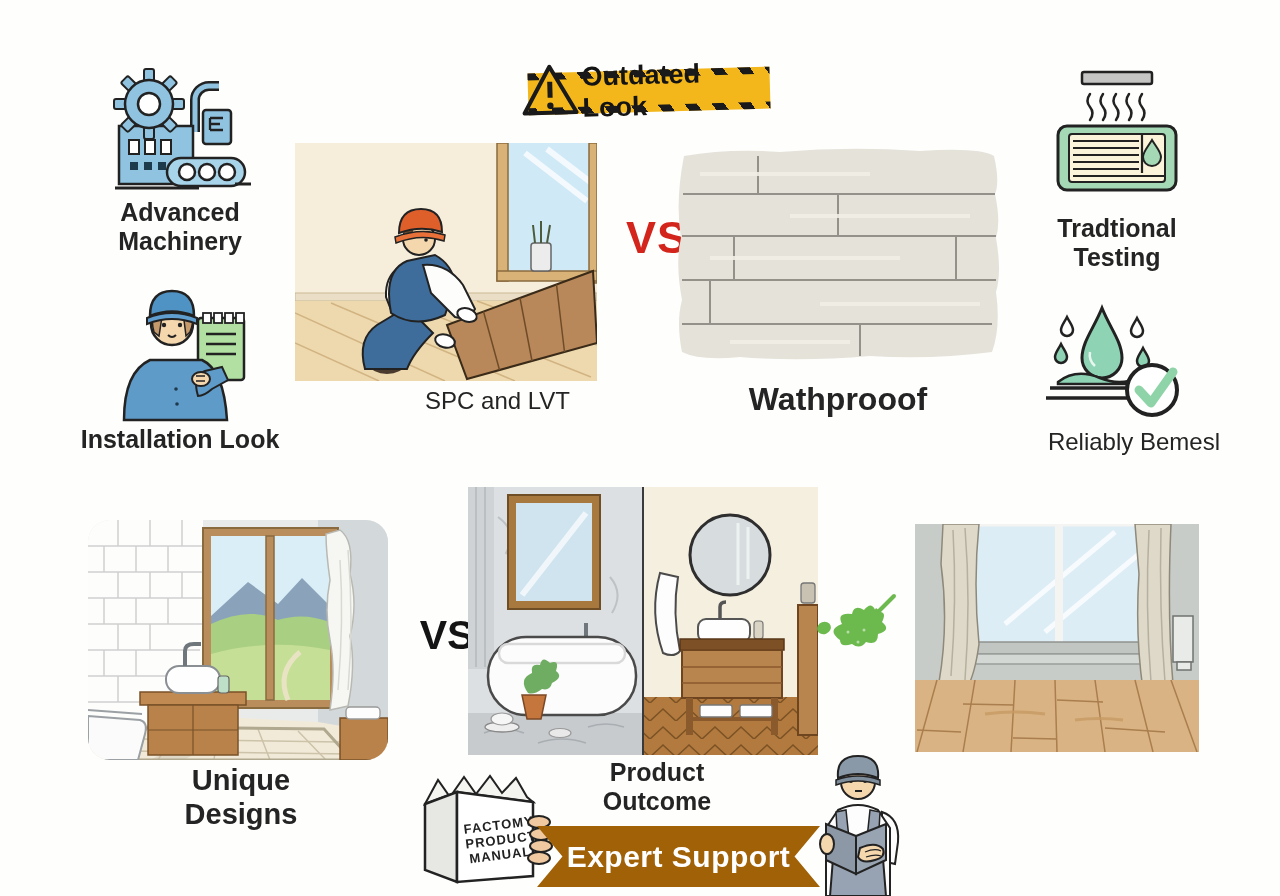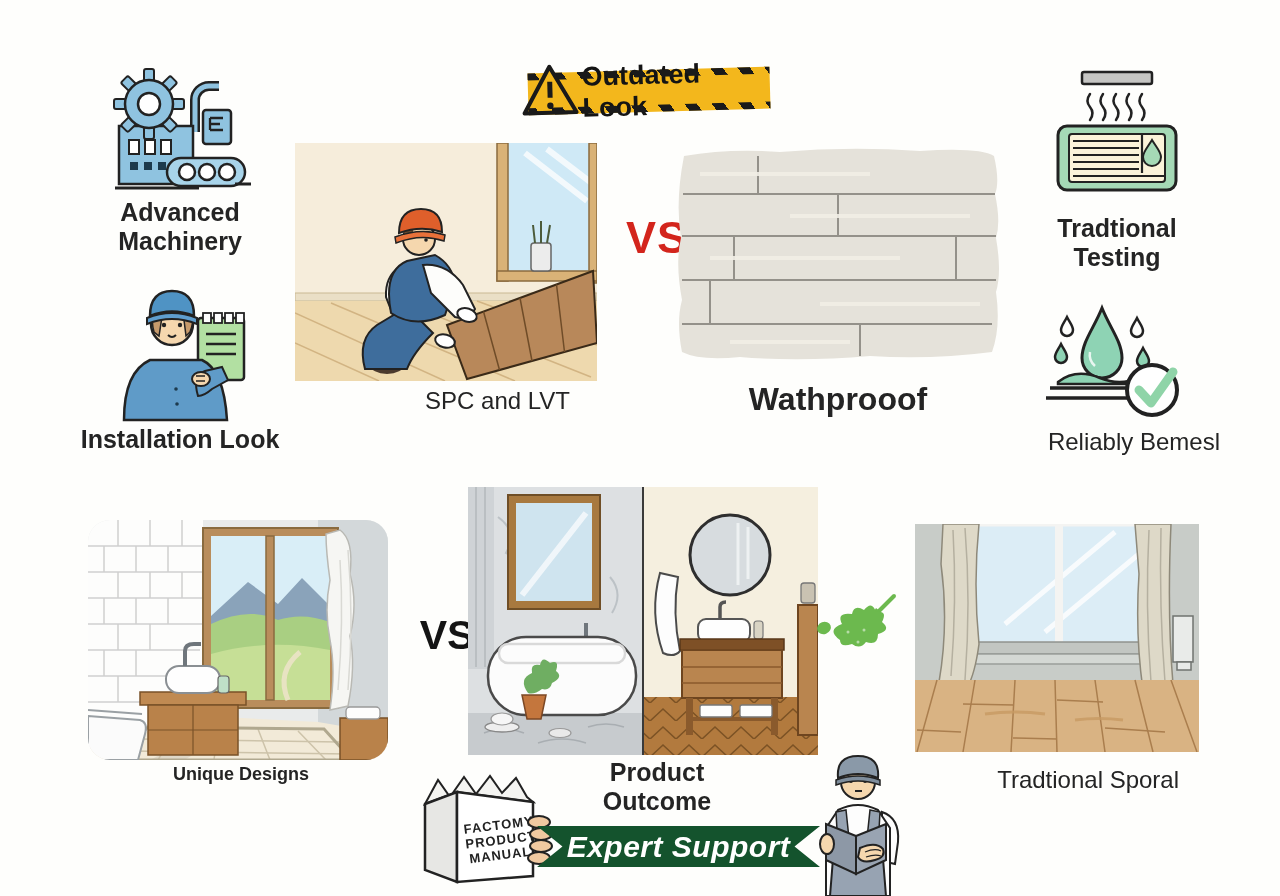--- a/index.html
+++ b/index.html
@@ -23,23 +23,23 @@
   .warn-text{font-weight:bold;font-size:27px;color:#141414;}
   .warn-tri{position:absolute;left:-8px;top:-11px;}
 
   
   .vs-red{position:absolute;left:614px;top:212px;width:86px;text-align:center;
     font-weight:bold;font-size:45px;color:#d3251c;letter-spacing:1px;}
   .vs-black{position:absolute;left:412px;top:612px;width:70px;text-align:center;
     font-weight:bold;font-size:41px;color:#141414;}
 
   
-  .ribbon{position:absolute;left:537px;top:826px;width:283px;height:41px;background:#14532d;
+  .ribbon{position:absolute;left:537px;top:826px;width:283px;height:61px;background:#a16207;
     clip-path:polygon(0 0,100% 0,91% 50%,100% 100%,0 100%,9% 50%);
-    display:flex;align-items:center;justify-content:center;font-style:italic;}
+    display:flex;align-items:center;justify-content:center;}
   .ribbon span{color:#ffffff;font-weight:bold;font-size:30px;letter-spacing:.5px;}
 
   .rounded{border-radius:22px;overflow:hidden;}
   svg{display:block;}
 </style>
 </head>
 <body>
 
 <div id="canvas">
 
@@ -239,21 +239,21 @@
     <rect x="60" y="185" width="90" height="50" fill="#b9824a" stroke="#7a5228" stroke-width="1.5"></rect>
     <path d="M105,185 V235 M60,210 h90" stroke="#7a5228" stroke-width="1.2"></path>
     <rect x="78" y="146" width="54" height="27" rx="13" fill="#fefefe" stroke="#8a8f93" stroke-width="2"></rect>
     <path d="M97,146 v-15 q0,-7 9,-7 h7" stroke="#6f767c" stroke-width="4" fill="none"></path>
     <rect x="130" y="156" width="11" height="17" rx="3" fill="#bfe0c8" stroke="#666" stroke-width="1.2"></rect>
     <path d="M0,196 L52,200 Q60,202 57,214 L50,240 L0,240 Z" fill="#fbfbfb" stroke="#9aa0a4" stroke-width="2"></path>
     <path d="M0,190 L54,194" stroke="#9aa0a4" stroke-width="2"></path>
     <rect x="252" y="198" width="48" height="42" fill="#b9824a" stroke="#7a5228" stroke-width="1.5"></rect>
     <rect x="258" y="187" width="34" height="12" rx="4" fill="#fdfdfd" stroke="#999" stroke-width="1.3"></rect>
   </svg>
-  <div class="lbl b" style="left:141px;top:764px;width:200px;font-size:18px">Unique Designs</div>
+  <div class="lbl b" style="left:141px;top:764px;width:200px;font-size:29px">Unique Designs</div>
 
   <div class="vs-black">VS</div>
 
   <svg class="abs" style="left:468px;top:487px" width="350" height="268" viewBox="0 0 350 268">
     <defs>
       <pattern id="herrPat" width="26" height="18" patternUnits="userSpaceOnUse">
         <rect width="26" height="18" fill="#b27a3e"></rect>
         <path d="M0,18 L13,6 L26,18" stroke="#7c5224" stroke-width="1.6" fill="none"></path>
       </pattern>
     </defs>
@@ -323,21 +323,20 @@
     <path d="M234,6 q-4,76 2,152 M246,4 q-2,80 4,154" stroke="#b5b0a0" stroke-width="1.5" fill="none"></path>
     <rect x="258" y="92" width="20" height="46" fill="#e9ebe9" stroke="#6f736f" stroke-width="1.5"></rect>
     <rect x="262" y="138" width="14" height="8" fill="#e9ebe9" stroke="#6f736f" stroke-width="1.5"></rect>
     <rect x="0" y="156" width="284" height="72" fill="#d9b383"></rect>
     <g stroke="#aa7e4e" stroke-width="1.5">
       <path d="M22,156 L2,228 M60,156 L48,228 M100,156 L96,228 M140,156 L142,228 M180,156 L190,228 M220,156 L238,228 M256,156 L282,228"></path>
       <path d="M48,180 L99,181 M142,176 L188,178 M2,206 L46,208 M190,204 L250,208 M98,214 L142,215"></path>
     </g>
     <path d="M70,190 q30,-4 60,0 M160,196 q24,-3 48,0" stroke="#c79a63" stroke-width="3" fill="none" opacity=".8"></path>
   </svg>
-  <div class="lbl r" style="left:959px;top:766px;width:220px;font-size:24px">Tradtional Sporal</div>
 
   <svg class="abs" style="left:405px;top:764px" width="155" height="122" viewBox="0 0 155 122">
     <path d="M20,40 L33,16 L45,33 L59,13 L71,30 L85,12 L97,29 L111,14 L122,33 L128,38 L52,28 Z" fill="#f4f4f1" stroke="#222" stroke-width="2"></path>
     <polygon points="20,40 52,28 52,118 20,106" fill="#e7e7e4" stroke="#222" stroke-width="2.5"></polygon>
     <polygon points="52,28 128,38 128,112 52,118" fill="#ffffff" stroke="#222" stroke-width="2.5"></polygon>
     <g transform="rotate(-7 90 74)" fill="#222" font-family="Liberation Sans, sans-serif" font-weight="bold" font-size="13" letter-spacing="1">
       <text x="60" y="66">FACTOMY</text>
       <text x="60" y="81">PRODUCT</text>
       <text x="62" y="96">MANUAL</text>
     </g>

